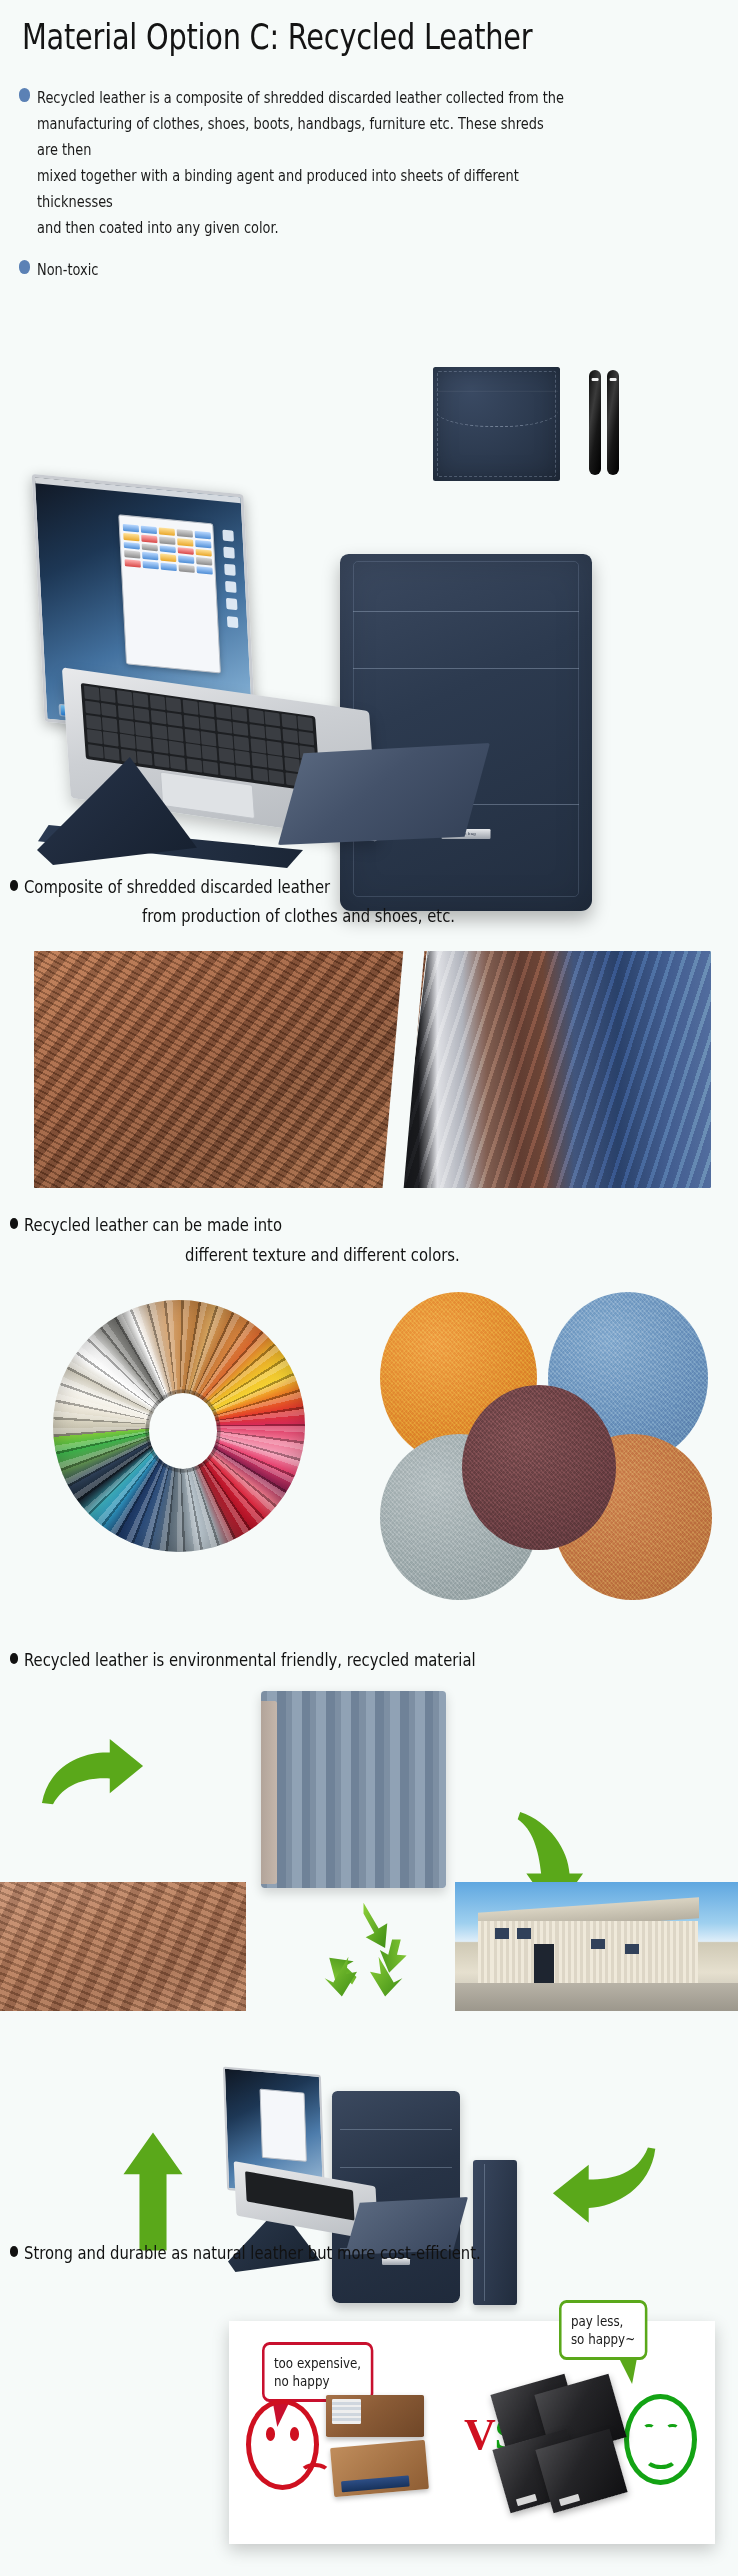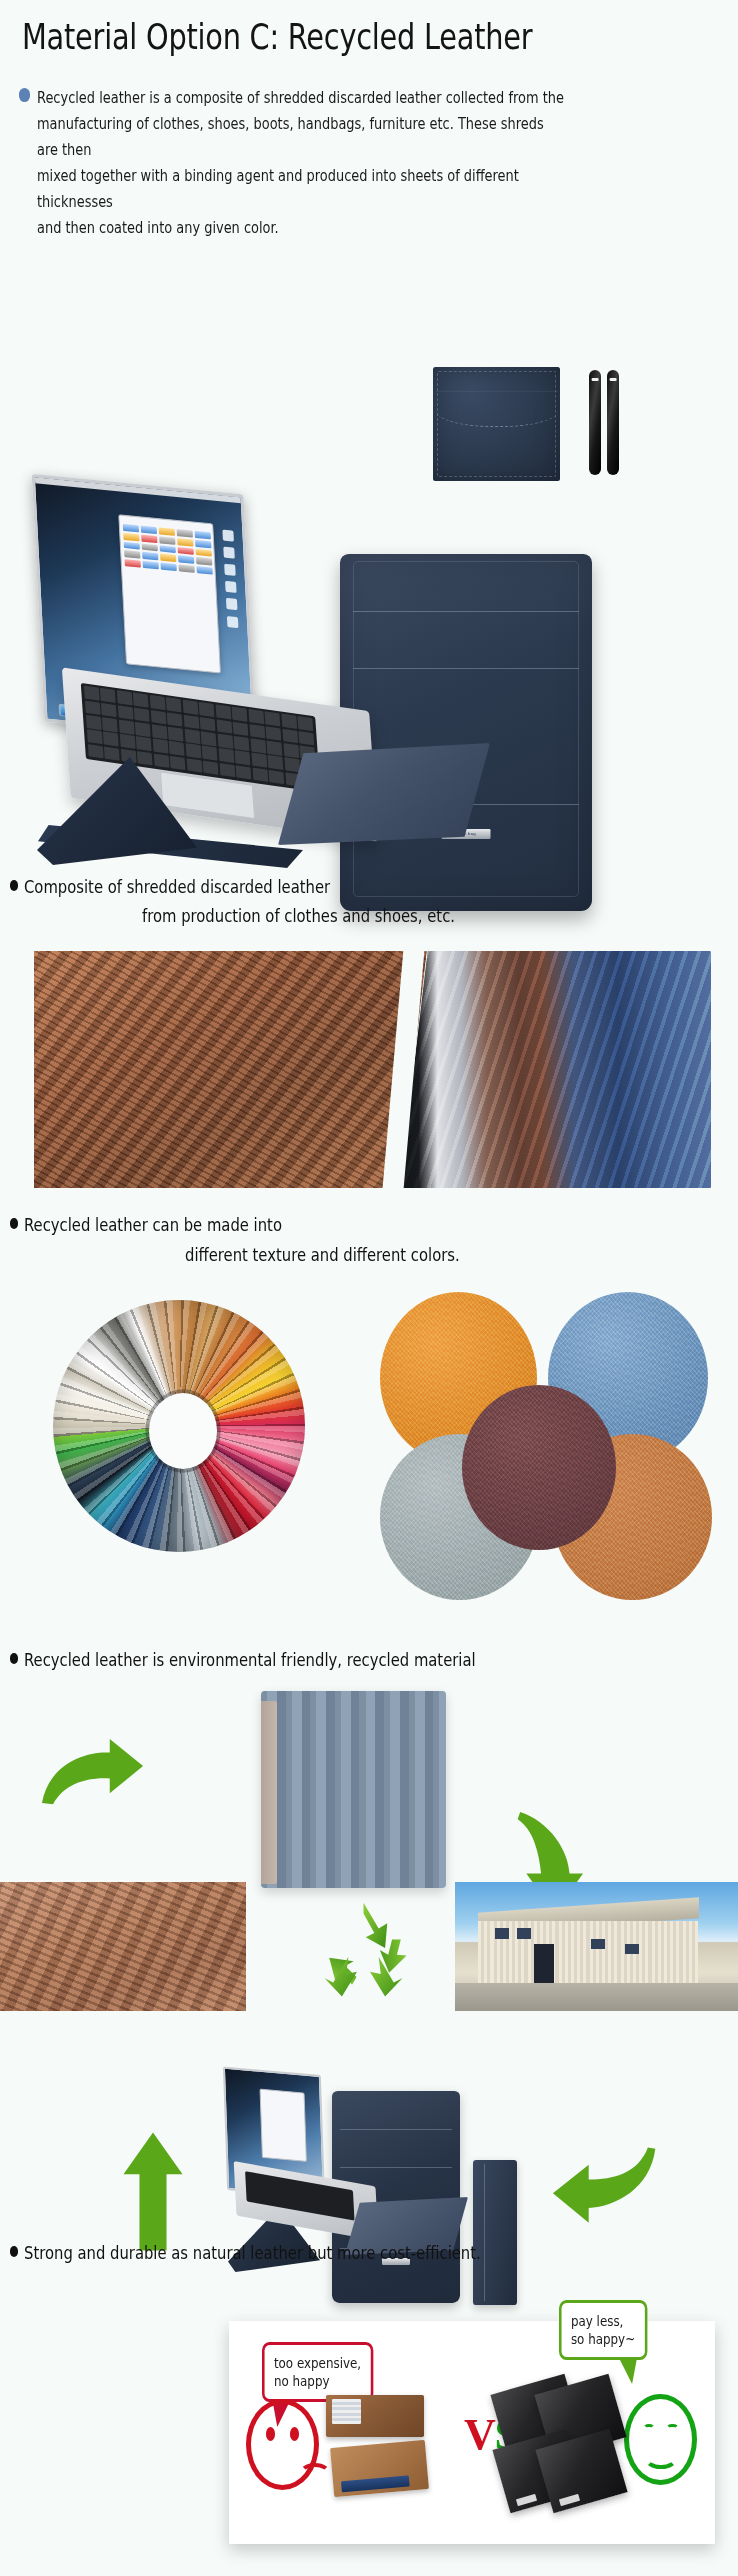--- a/index.html
+++ b/index.html
@@ -587,20 +587,24 @@
 <h1 class="page-title">Material Option C: Recycled Leather</h1>
 
 <div class="intro-list">
   <div class="intro-item">
     <span class="dot-blue"></span>
     <span class="intro-text">Recycled leather is a composite of shredded discarded leather collected from the
 manufacturing of clothes, shoes, boots, handbags, furniture etc. These shreds are then
 mixed together with a binding agent and produced into sheets of different thicknesses
 and then coated into any given color.</span>
   </div>
+  <div class="intro-item">
+    <span class="dot-blue"></span>
+    <span class="intro-text">Non-toxic</span>
+  </div>
 </div>
 
 <div class="img" id="sleeve-pouch"></div>
 <div class="cable-tie" id="tie-1"></div>
 <div class="cable-tie" id="tie-2"></div>
 
 <div class="img" id="sleeve-standing">
   <div class="panel"></div>
   <div class="flapline fl1"></div>
   <div class="flapline fl2"></div>

